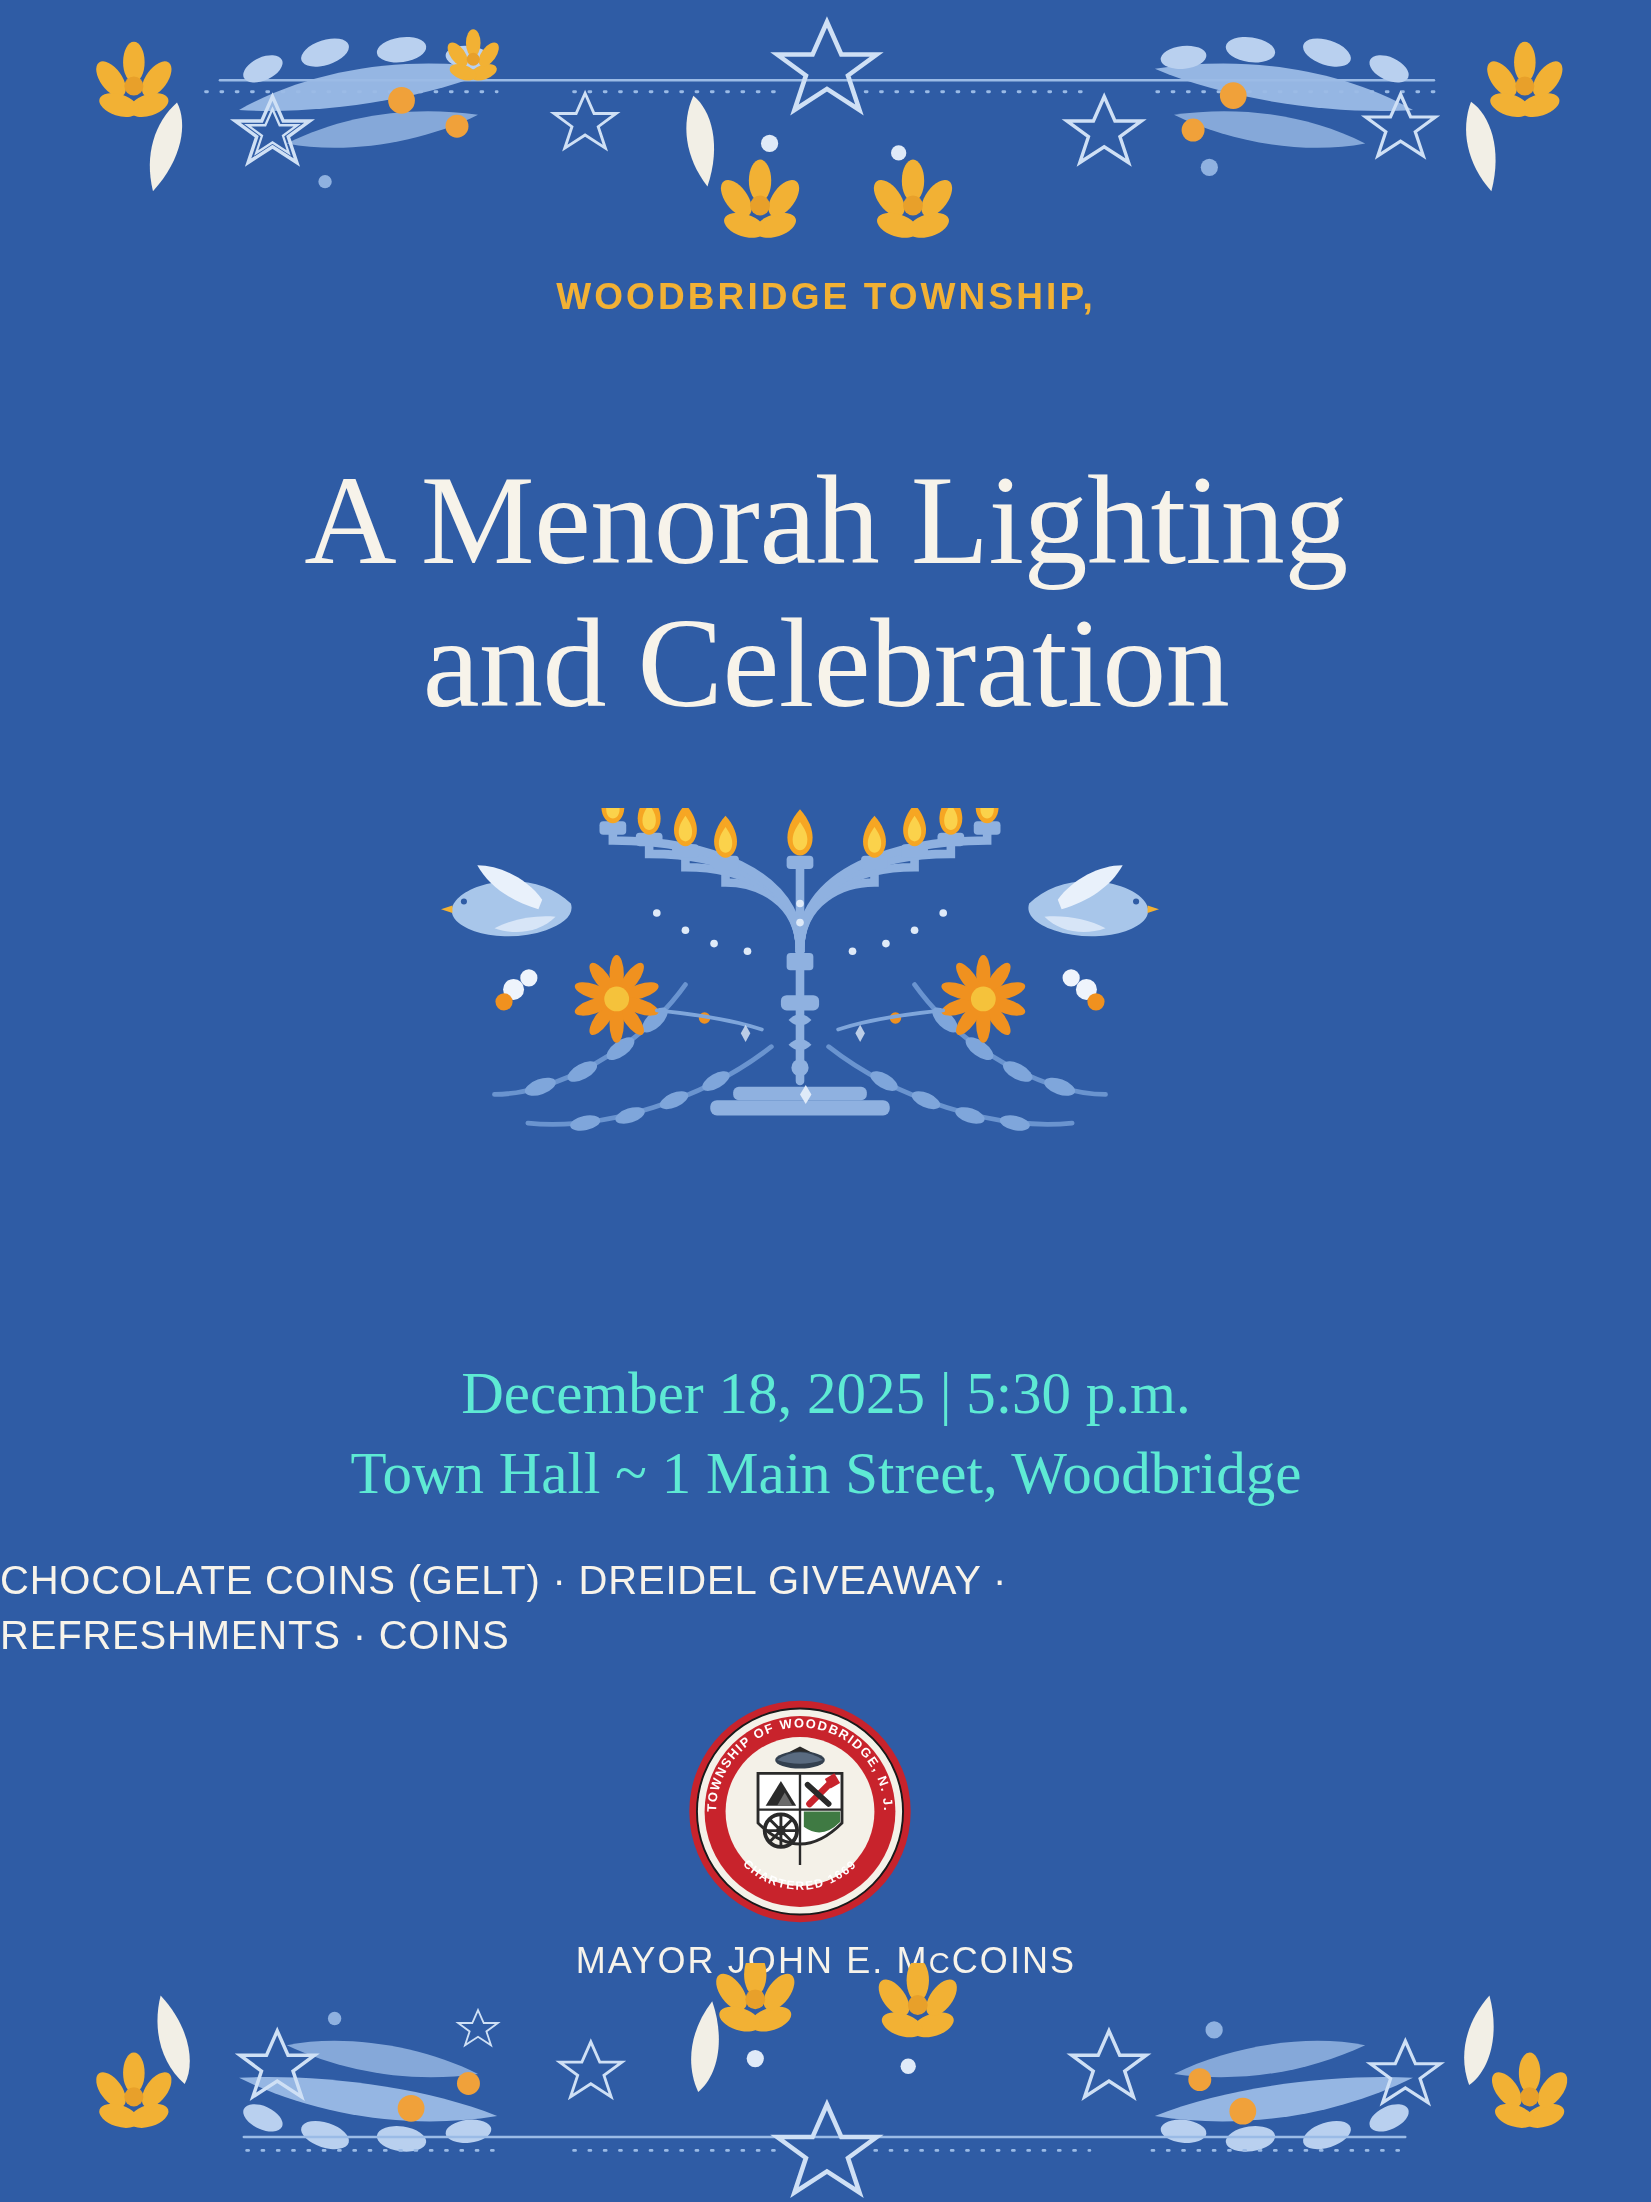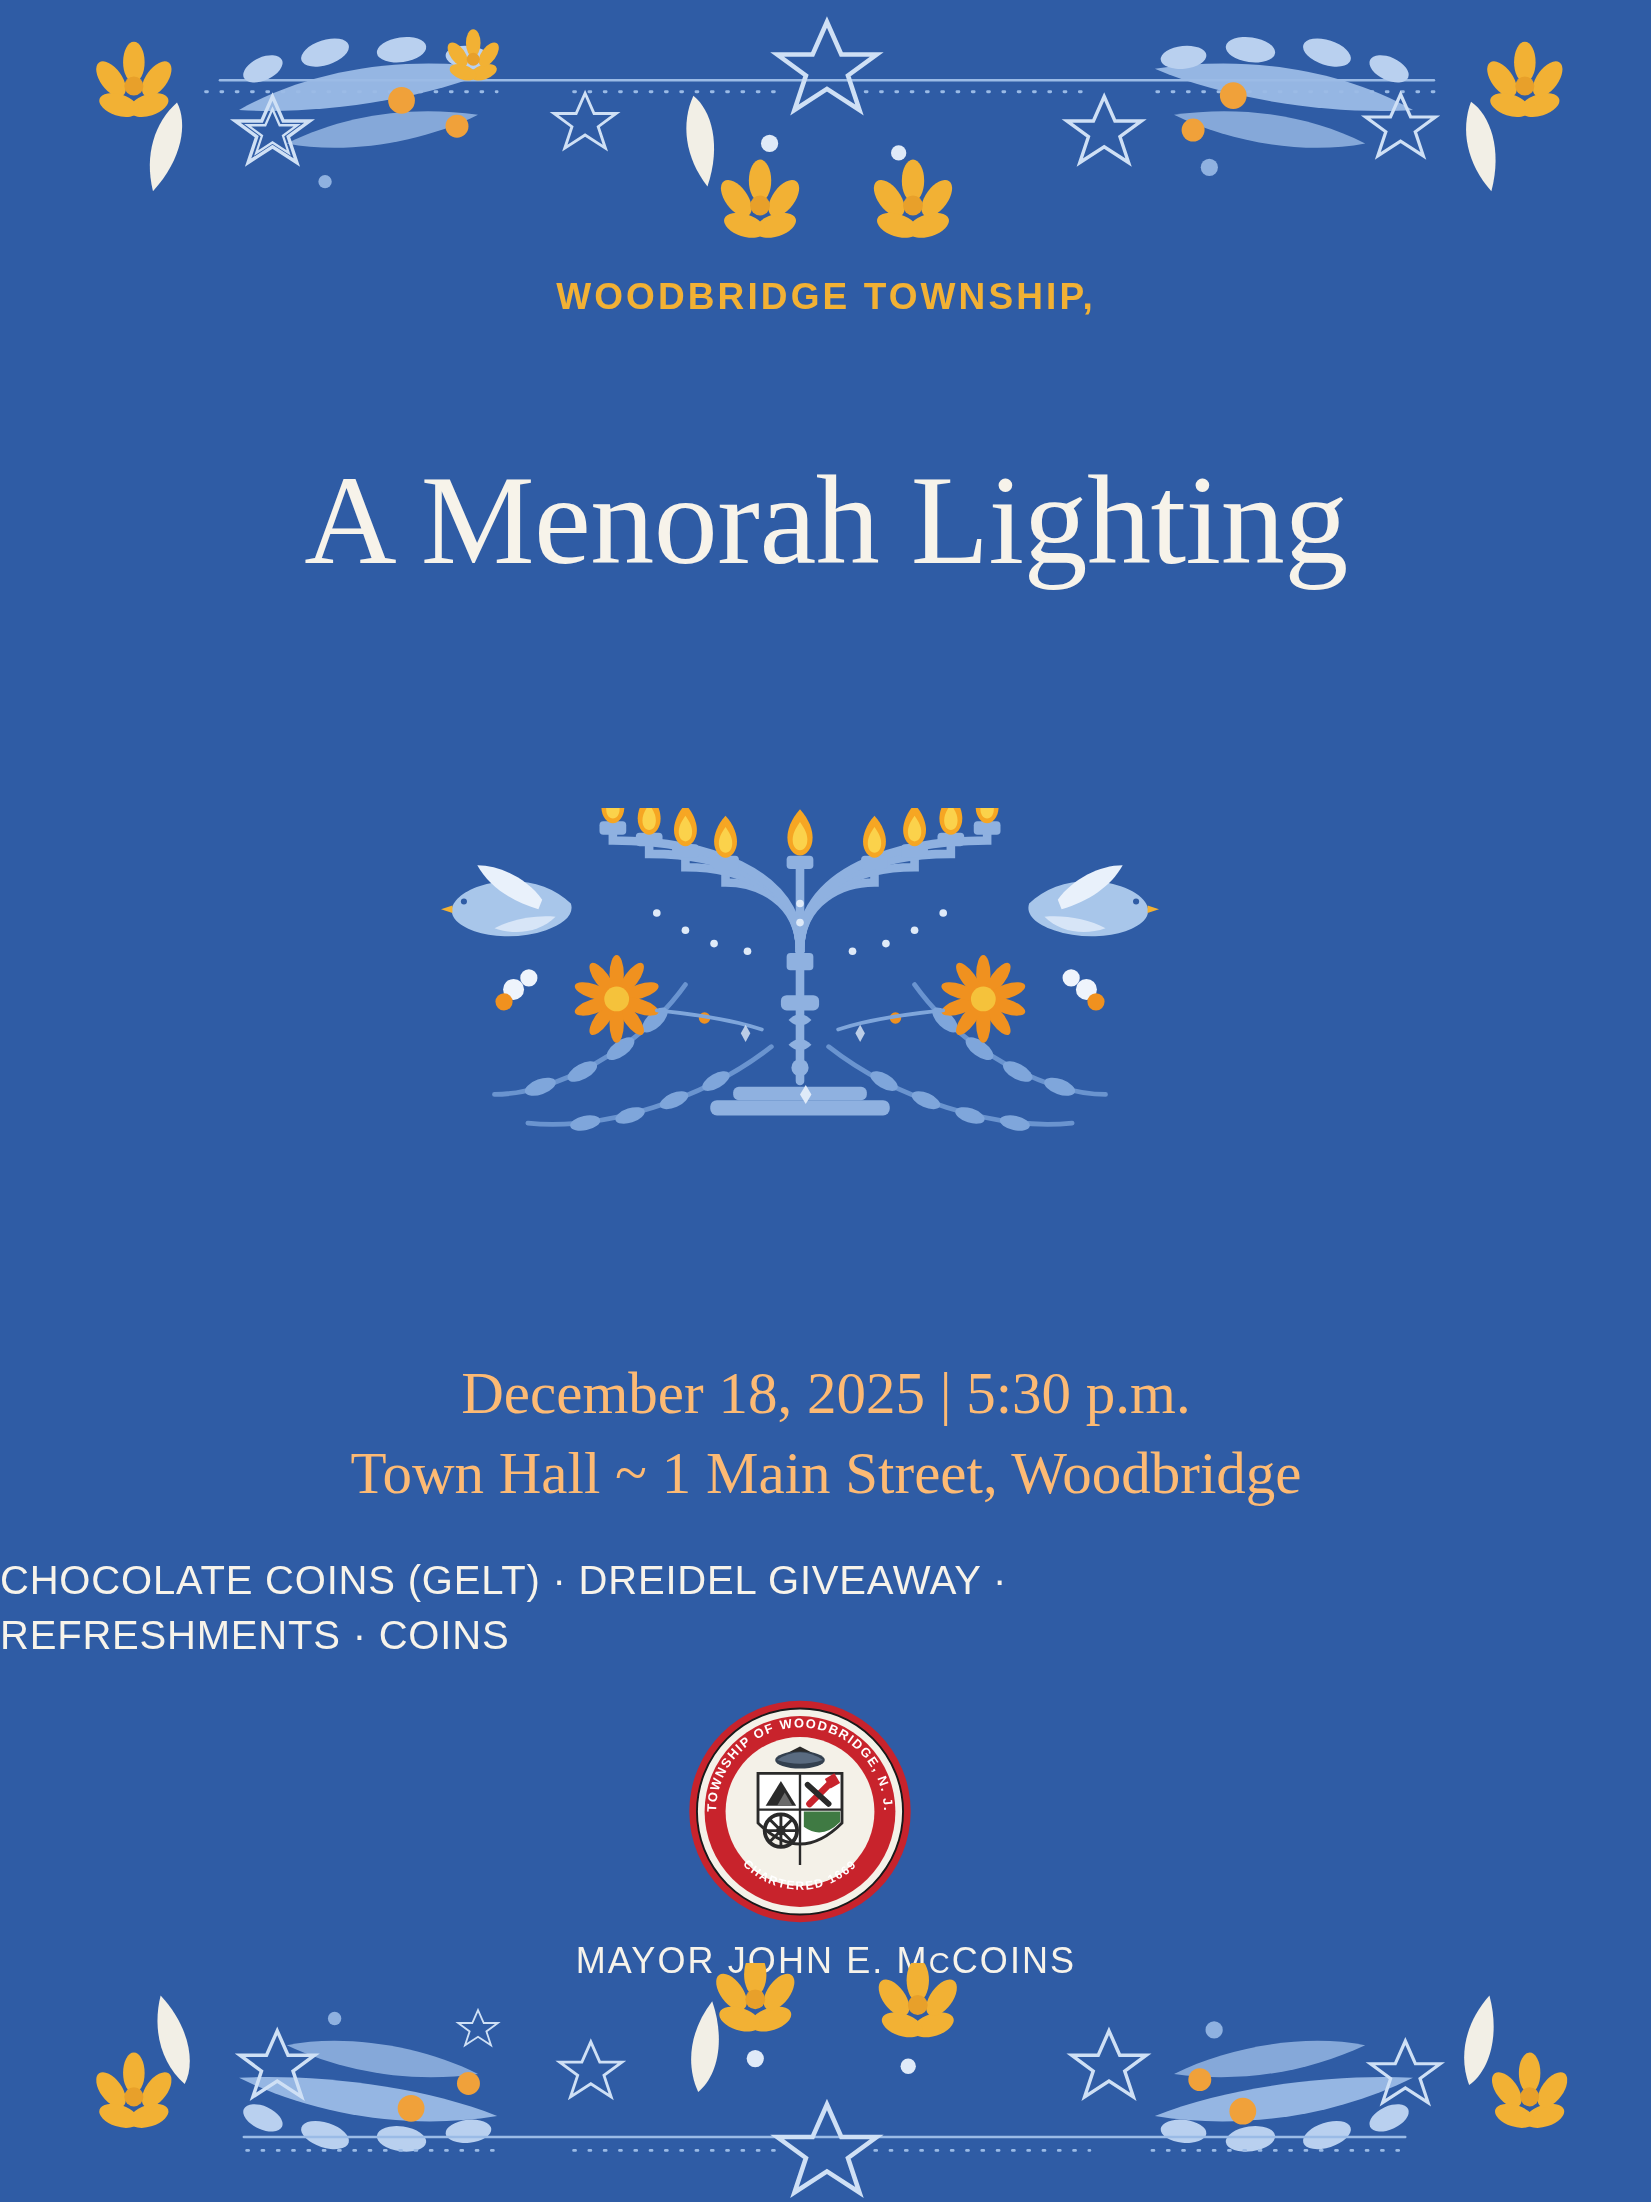--- a/index.html
+++ b/index.html
@@ -56,21 +56,21 @@
     top:808px; left:50%;
     transform:translateX(-50%);
     width:860px; height:401px;
   }
 
   
   .when-where {
     position:absolute;
     top:1353px; left:0; width:1652px;
     text-align:center;
-    color:#fdba74;
+    color:#5eead4;
     font-family:"Liberation Serif", serif;
     font-size:59px;
     line-height:1.36;
   }
   .features {
     position:absolute;
     top:1553px; left:0; width:1652px;
     text-align:left;
     color:#f7f3ea;
     font-size:40px;
@@ -204,20 +204,21 @@
         <use href="#flowerGold"></use>
       </g>
   </svg>
 
   <div class="invite-line">
     <div>WOODBRIDGE TOWNSHIP,</div>
   </div>
 
   <h1 class="title">
     <div>A Menorah Lighting</div>
+    <div>and Celebration</div>
   </h1>
 
   <svg class="art" viewBox="0 0 900 420" xmlns="http://www.w3.org/2000/svg">
     <defs>
       <g id="flame">
         <path d="M0,-26 C9,-16 12,-6 12,1 C12,11 6,18 0,18 C-6,18 -12,11 -12,1 C-12,-6 -9,-16 0,-26 Z" fill="#f6a623"></path>
         <path d="M0,-14 C5,-7 7,-2 7,3 C7,9 4,13 0,13 C-4,13 -7,9 -7,3 C-7,-2 -5,-7 0,-14 Z" fill="#fbd24b"></path>
       </g>
       <g id="smallLeafBranch">
         <path d="M0,0 C30,-6 62,-26 82,-54" stroke="#7fa6db" stroke-width="5" fill="none" stroke-linecap="round"></path>

